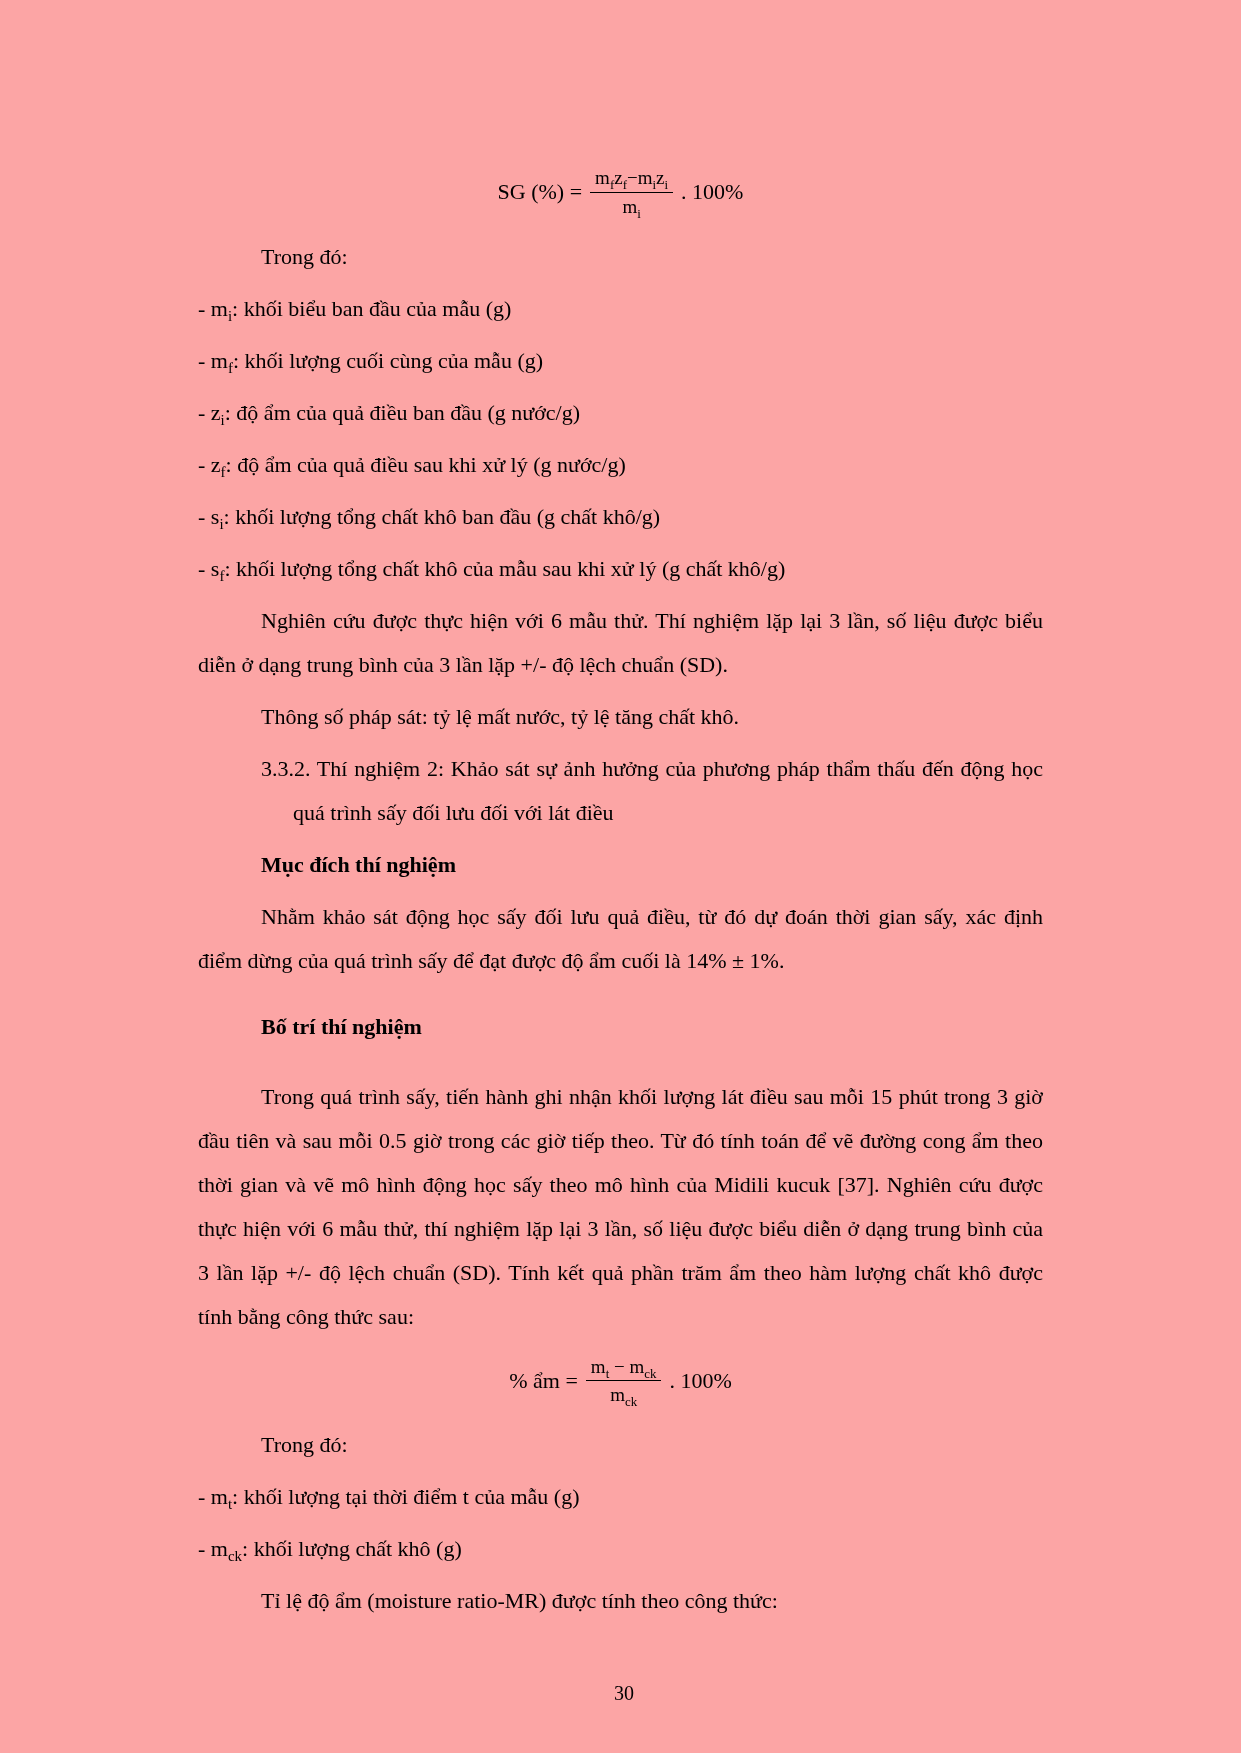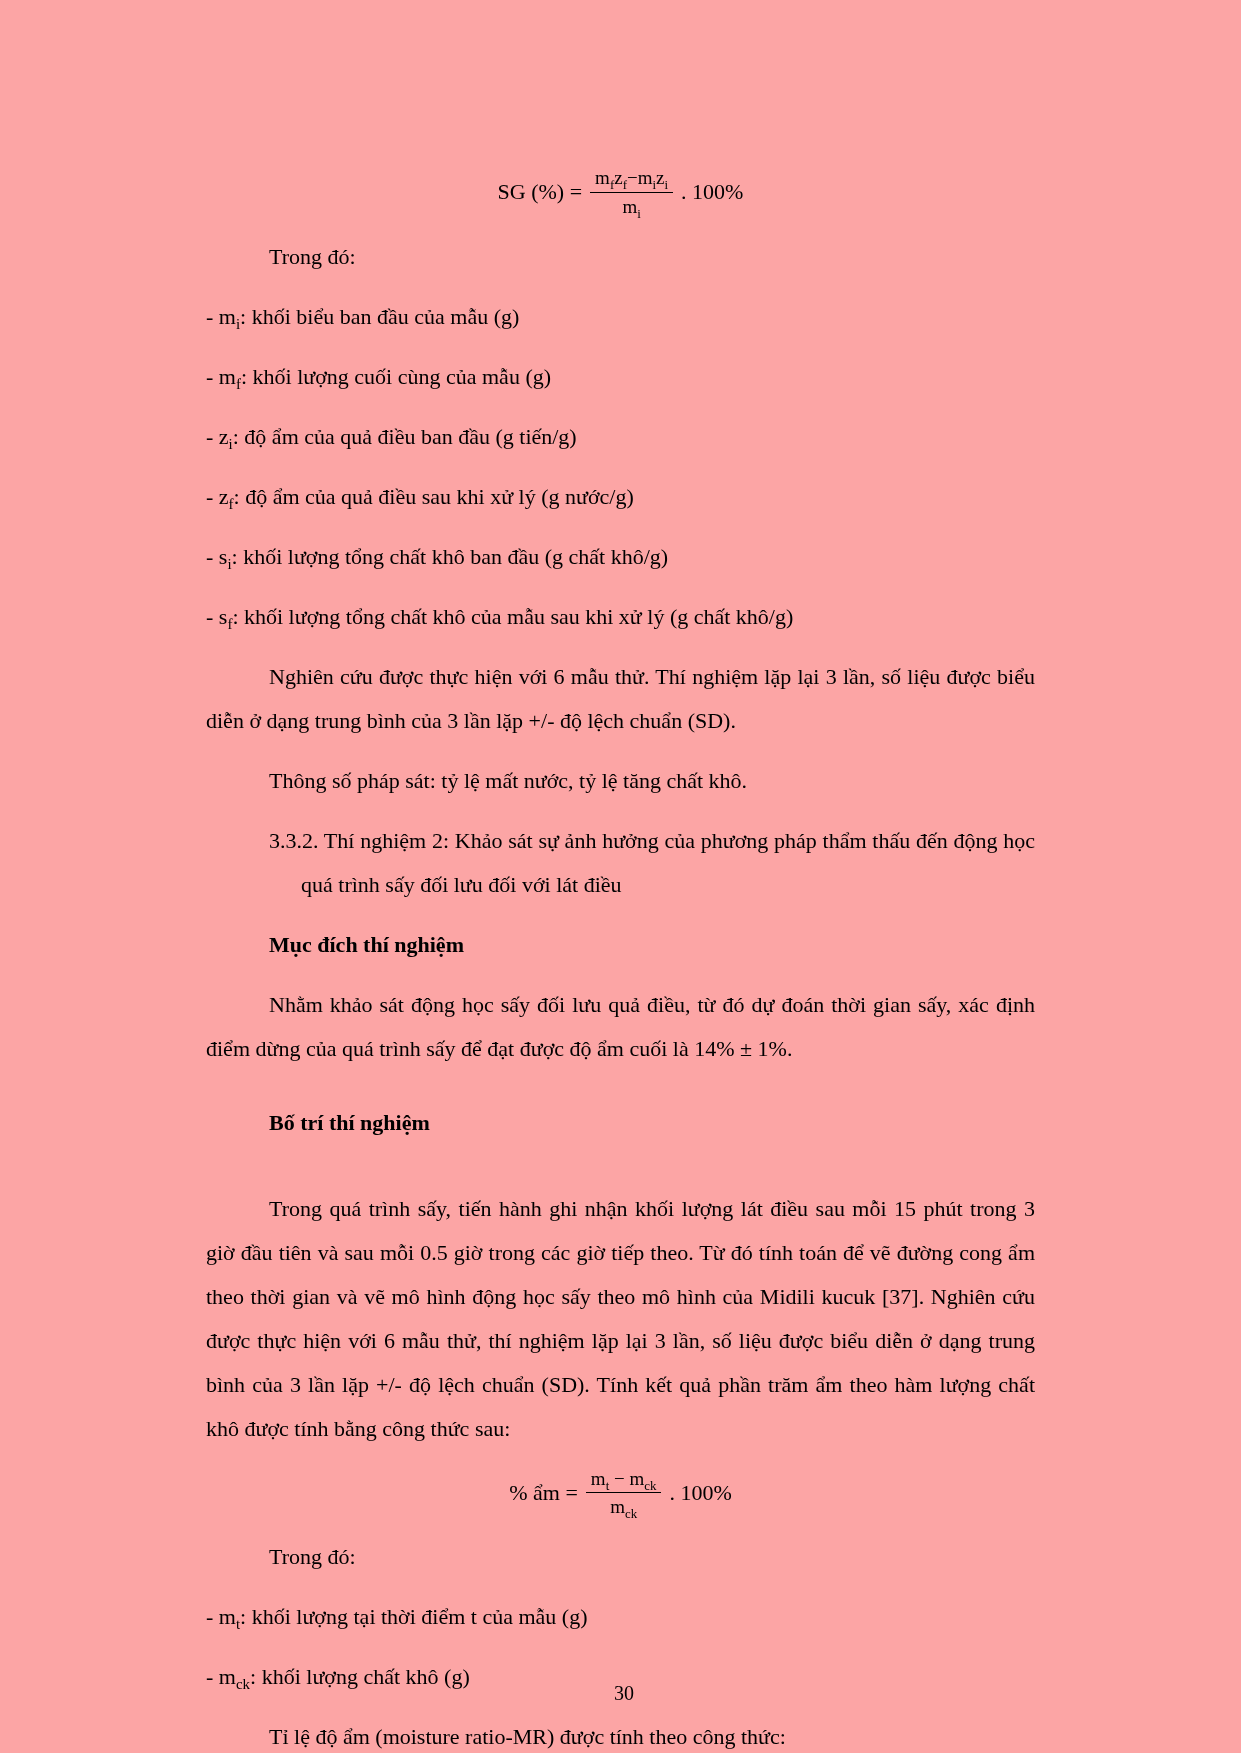--- a/index.html
+++ b/index.html
@@ -13,21 +13,21 @@
     height: 1753px;
     margin: 0 auto;
     background: #fca5a5;
     box-sizing: border-box;
     padding: 150px 190px 0 190px;
     font-family: "Liberation Serif", "DejaVu Serif", serif;
     font-size: 22px;
     line-height: 2.0;
     color: #000000;
   }
-  p { margin: 16px; }
+  p { margin: 8px; }
   .body-par {
     text-align: justify;
     text-indent: 63px;
   }
   .def-line {
     text-align: left;
   }
   sub {
     font-size: 68%;
     line-height: 0;
@@ -96,21 +96,21 @@
         <span class="den"><span>m</span><sub>i</sub></span>
       </span>
       <span>. 100%</span>
     </span>
   </div>
 
   <p class="body-par">Trong đó:</p>
 
   <p class="def-line"><span>- m</span><sub>i</sub><span>: khối biểu ban đầu của mẫu (g)</span></p>
   <p class="def-line"><span>- m</span><sub>f</sub><span>: khối lượng cuối cùng của mẫu (g)</span></p>
-  <p class="def-line"><span>- z</span><sub>i</sub><span>: độ ẩm của quả điều ban đầu (g tiến/g)</span></p>
+  <p class="def-line"><span>- z</span><sub>i</sub><span>: độ ẩm của quả điều ban đầu (g nước/g)</span></p>
   <p class="def-line"><span>- z</span><sub>f</sub><span>: độ ẩm của quả điều sau khi xử lý (g nước/g)</span></p>
   <p class="def-line"><span>- s</span><sub>i</sub><span>: khối lượng tổng chất khô ban đầu (g chất khô/g)</span></p>
   <p class="def-line"><span>- s</span><sub>f</sub><span>: khối lượng tổng chất khô của mẫu sau khi xử lý (g chất khô/g)</span></p>
 
   <p class="body-par">Nghiên cứu được thực hiện với 6 mẫu thử. Thí nghiệm lặp lại 3 lần, số liệu được biểu diễn ở dạng trung bình của 3 lần lặp +/- độ lệch chuẩn (SD).</p>
   <p class="body-par">Thông số pháp sát: tỷ lệ mất nước, tỷ lệ tăng chất khô.</p>
 
   <p class="section-heading">3.3.2. Thí nghiệm 2: Khảo sát sự ảnh hưởng của phương pháp thẩm thấu đến động học quá trình sấy đối lưu đối với lát điều</p>
 
   <p class="sub-heading">Mục đích thí nghiệm</p>

